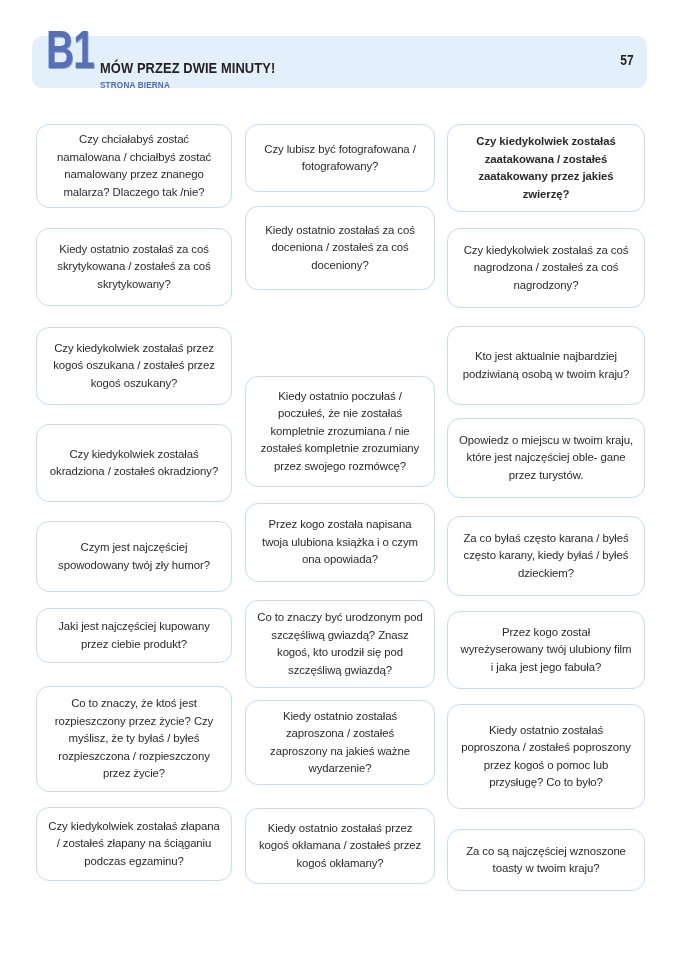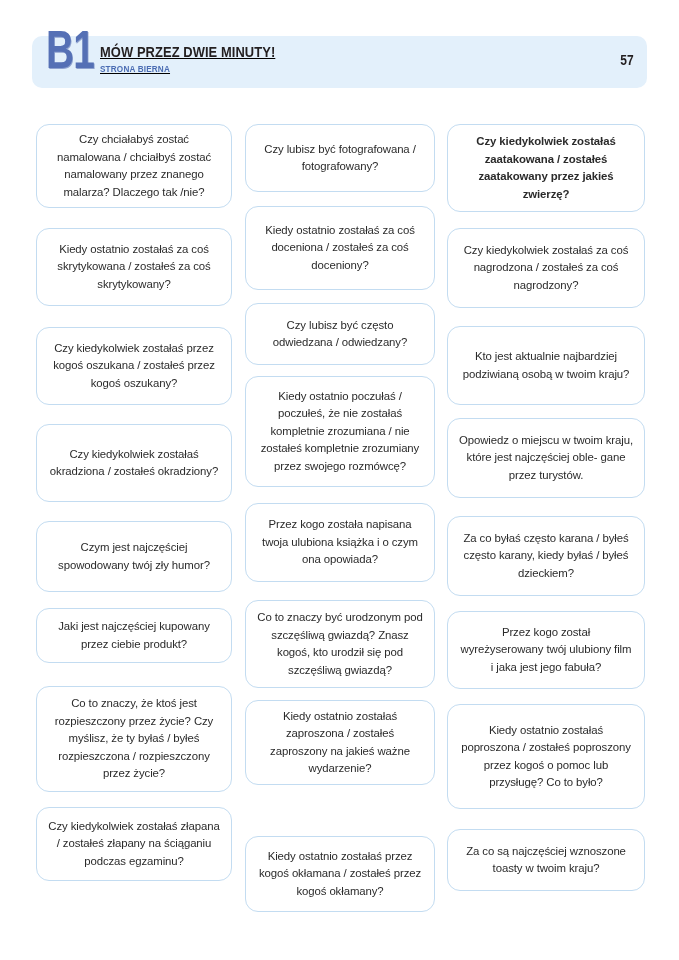--- a/index.html
+++ b/index.html
@@ -36,23 +36,22 @@
     line-height: 54px;
     letter-spacing: -1px;
     color: #5570b5;
     transform: scaleX(0.72);
     transform-origin: left top;
     text-shadow: 1px 1px 0 #8fa2cf;
   }
   #header-titles {
     position: absolute;
     left: 100px;
-    top: 44px;
+    top: 60px;
     width: 420px;
-    text-decoration: underline;
   }
   #header-title {
     font-family: "Liberation Sans Narrow", "Liberation Sans", sans-serif;
     font-weight: 700;
     font-size: 15px;
     line-height: 16px;
     letter-spacing: 0.1px;
     color: #231f20;
     transform: scaleX(0.86);
     transform-origin: left center;
@@ -150,36 +149,33 @@
     </div>
     <div class="card" style="left: 36px; width: 196px; top: 807px; height: 74px;">
       <div class="card-text">Czy kiedykolwiek zostałaś złapana / zostałeś złapany na ściąganiu podczas egzaminu?</div>
     </div>
     <div class="card" style="left: 245px; width: 190px; top: 124px; height: 68px;">
       <div class="card-text">Czy lubisz być fotografowana / fotografowany?</div>
     </div>
     <div class="card" style="left: 245px; width: 190px; top: 206px; height: 84px;">
       <div class="card-text">Kiedy ostatnio zostałaś za coś doceniona / zostałeś za coś doceniony?</div>
     </div>
-    <div class="card" style="left: 245px; width: 190px; top: 303px; height: 62px;">
-      <div class="card-text">Czy lubisz być często odwiedzana / odwiedzany?</div>
-    </div>
     <div class="card" style="left: 245px; width: 190px; top: 376px; height: 111px;">
       <div class="card-text">Kiedy ostatnio poczułaś / poczułeś, że nie zostałaś kompletnie zrozumiana / nie zostałeś kompletnie zrozumiany przez swojego rozmówcę?</div>
     </div>
     <div class="card" style="left: 245px; width: 190px; top: 503px; height: 79px;">
       <div class="card-text">Przez kogo została napisana twoja ulubiona książka i o czym ona opowiada?</div>
     </div>
     <div class="card" style="left: 245px; width: 190px; top: 600px; height: 88px;">
       <div class="card-text">Co to znaczy być urodzonym pod szczęśliwą gwiazdą? Znasz kogoś, kto urodził się pod szczęśliwą gwiazdą?</div>
     </div>
     <div class="card" style="left: 245px; width: 190px; top: 700px; height: 85px;">
       <div class="card-text">Kiedy ostatnio zostałaś zaproszona / zostałeś zaproszony na jakieś ważne wydarzenie?</div>
     </div>
-    <div class="card" style="left: 245px; width: 190px; top: 836px; height: 76px;">
+    <div class="card" style="left: 245px; width: 190px; top: 808px; height: 76px;">
       <div class="card-text">Kiedy ostatnio zostałaś przez kogoś okłamana / zostałeś przez kogoś okłamany?</div>
     </div>
     <div class="card" style="left: 447px; width: 198px; top: 124px; height: 88px; font-weight: bold;">
       <div class="card-text">Czy kiedykolwiek zostałaś zaatakowana / zostałeś zaatakowany przez jakieś zwierzę?</div>
     </div>
     <div class="card" style="left: 447px; width: 198px; top: 228px; height: 80px;">
       <div class="card-text">Czy kiedykolwiek zostałaś za coś nagrodzona / zostałeś za coś nagrodzony?</div>
     </div>
     <div class="card" style="left: 447px; width: 198px; top: 326px; height: 79px;">
       <div class="card-text">Kto jest aktualnie najbardziej podziwianą osobą w twoim kraju?</div>

